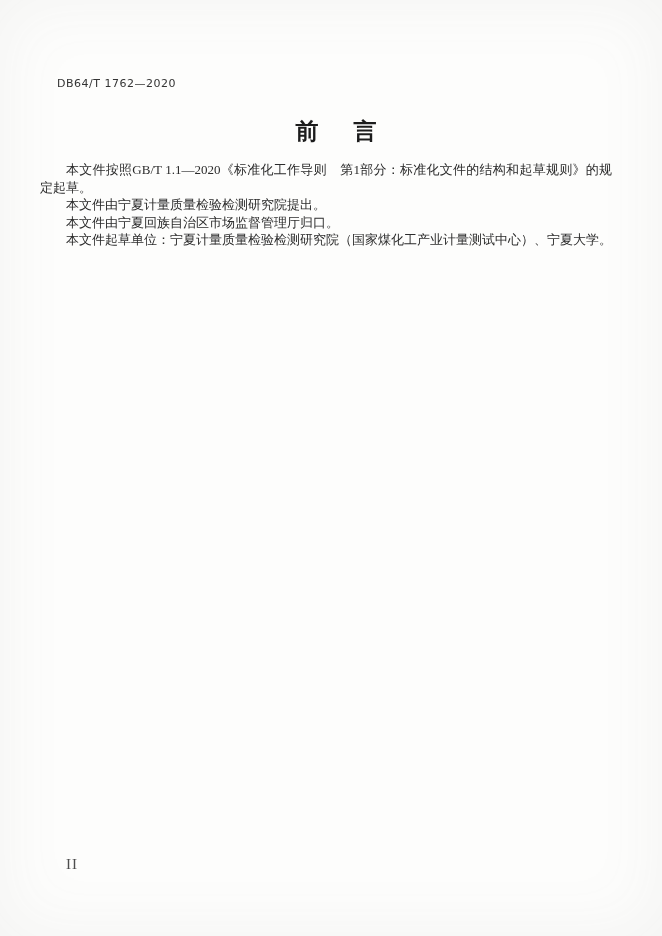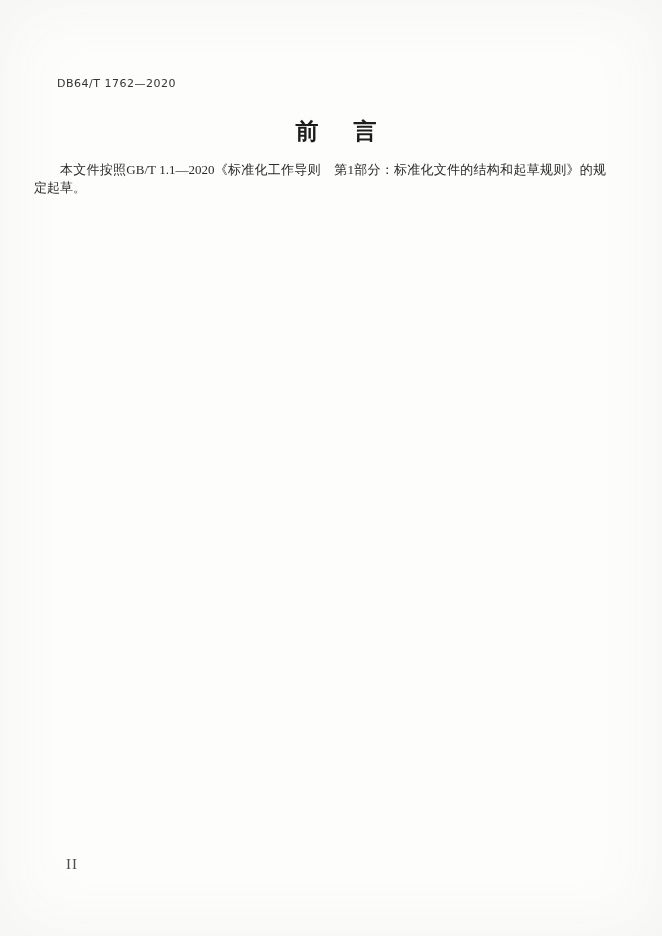--- a/index.html
+++ b/index.html
@@ -36,21 +36,21 @@
     margin: 8px;
     text-align: center;
     font-size: 23px;
     font-weight: bold;
     letter-spacing: 6px;
     box-sizing: border-box;
     color: #1c1c1c;
   }
   .foreword-body {
     position: absolute;
-    left: 34px;
+    left: 40px;
     top: 161px;
     width: 572px;
     font-size: 13px;
     line-height: 17.6px;
     text-align: justify;
     color: #2b2b2b;
   }
   .foreword-body p {
     margin: 0;
     padding: 0;
@@ -69,17 +69,20 @@
 <body>
 
 <div class="page">
 
   <div class="standard-code">DB64/T 1762—2020</div>
 
   <h1 class="doc-title">前　言</h1>
 
   <div class="foreword-body">
     <p>本文件按照GB/T 1.1—2020《标准化工作导则　第1部分：标准化文件的结构和起草规则》的规定起草。</p>
+    <p>本文件由宁夏计量质量检验检测研究院提出。</p>
+    <p>本文件由宁夏回族自治区市场监督管理厅归口。</p>
+    <p>本文件起草单位：宁夏计量质量检验检测研究院（国家煤化工产业计量测试中心）、宁夏大学。</p>
   </div>
 
   <div class="page-number">II</div>
 
 </div>
 
 </body></html>

